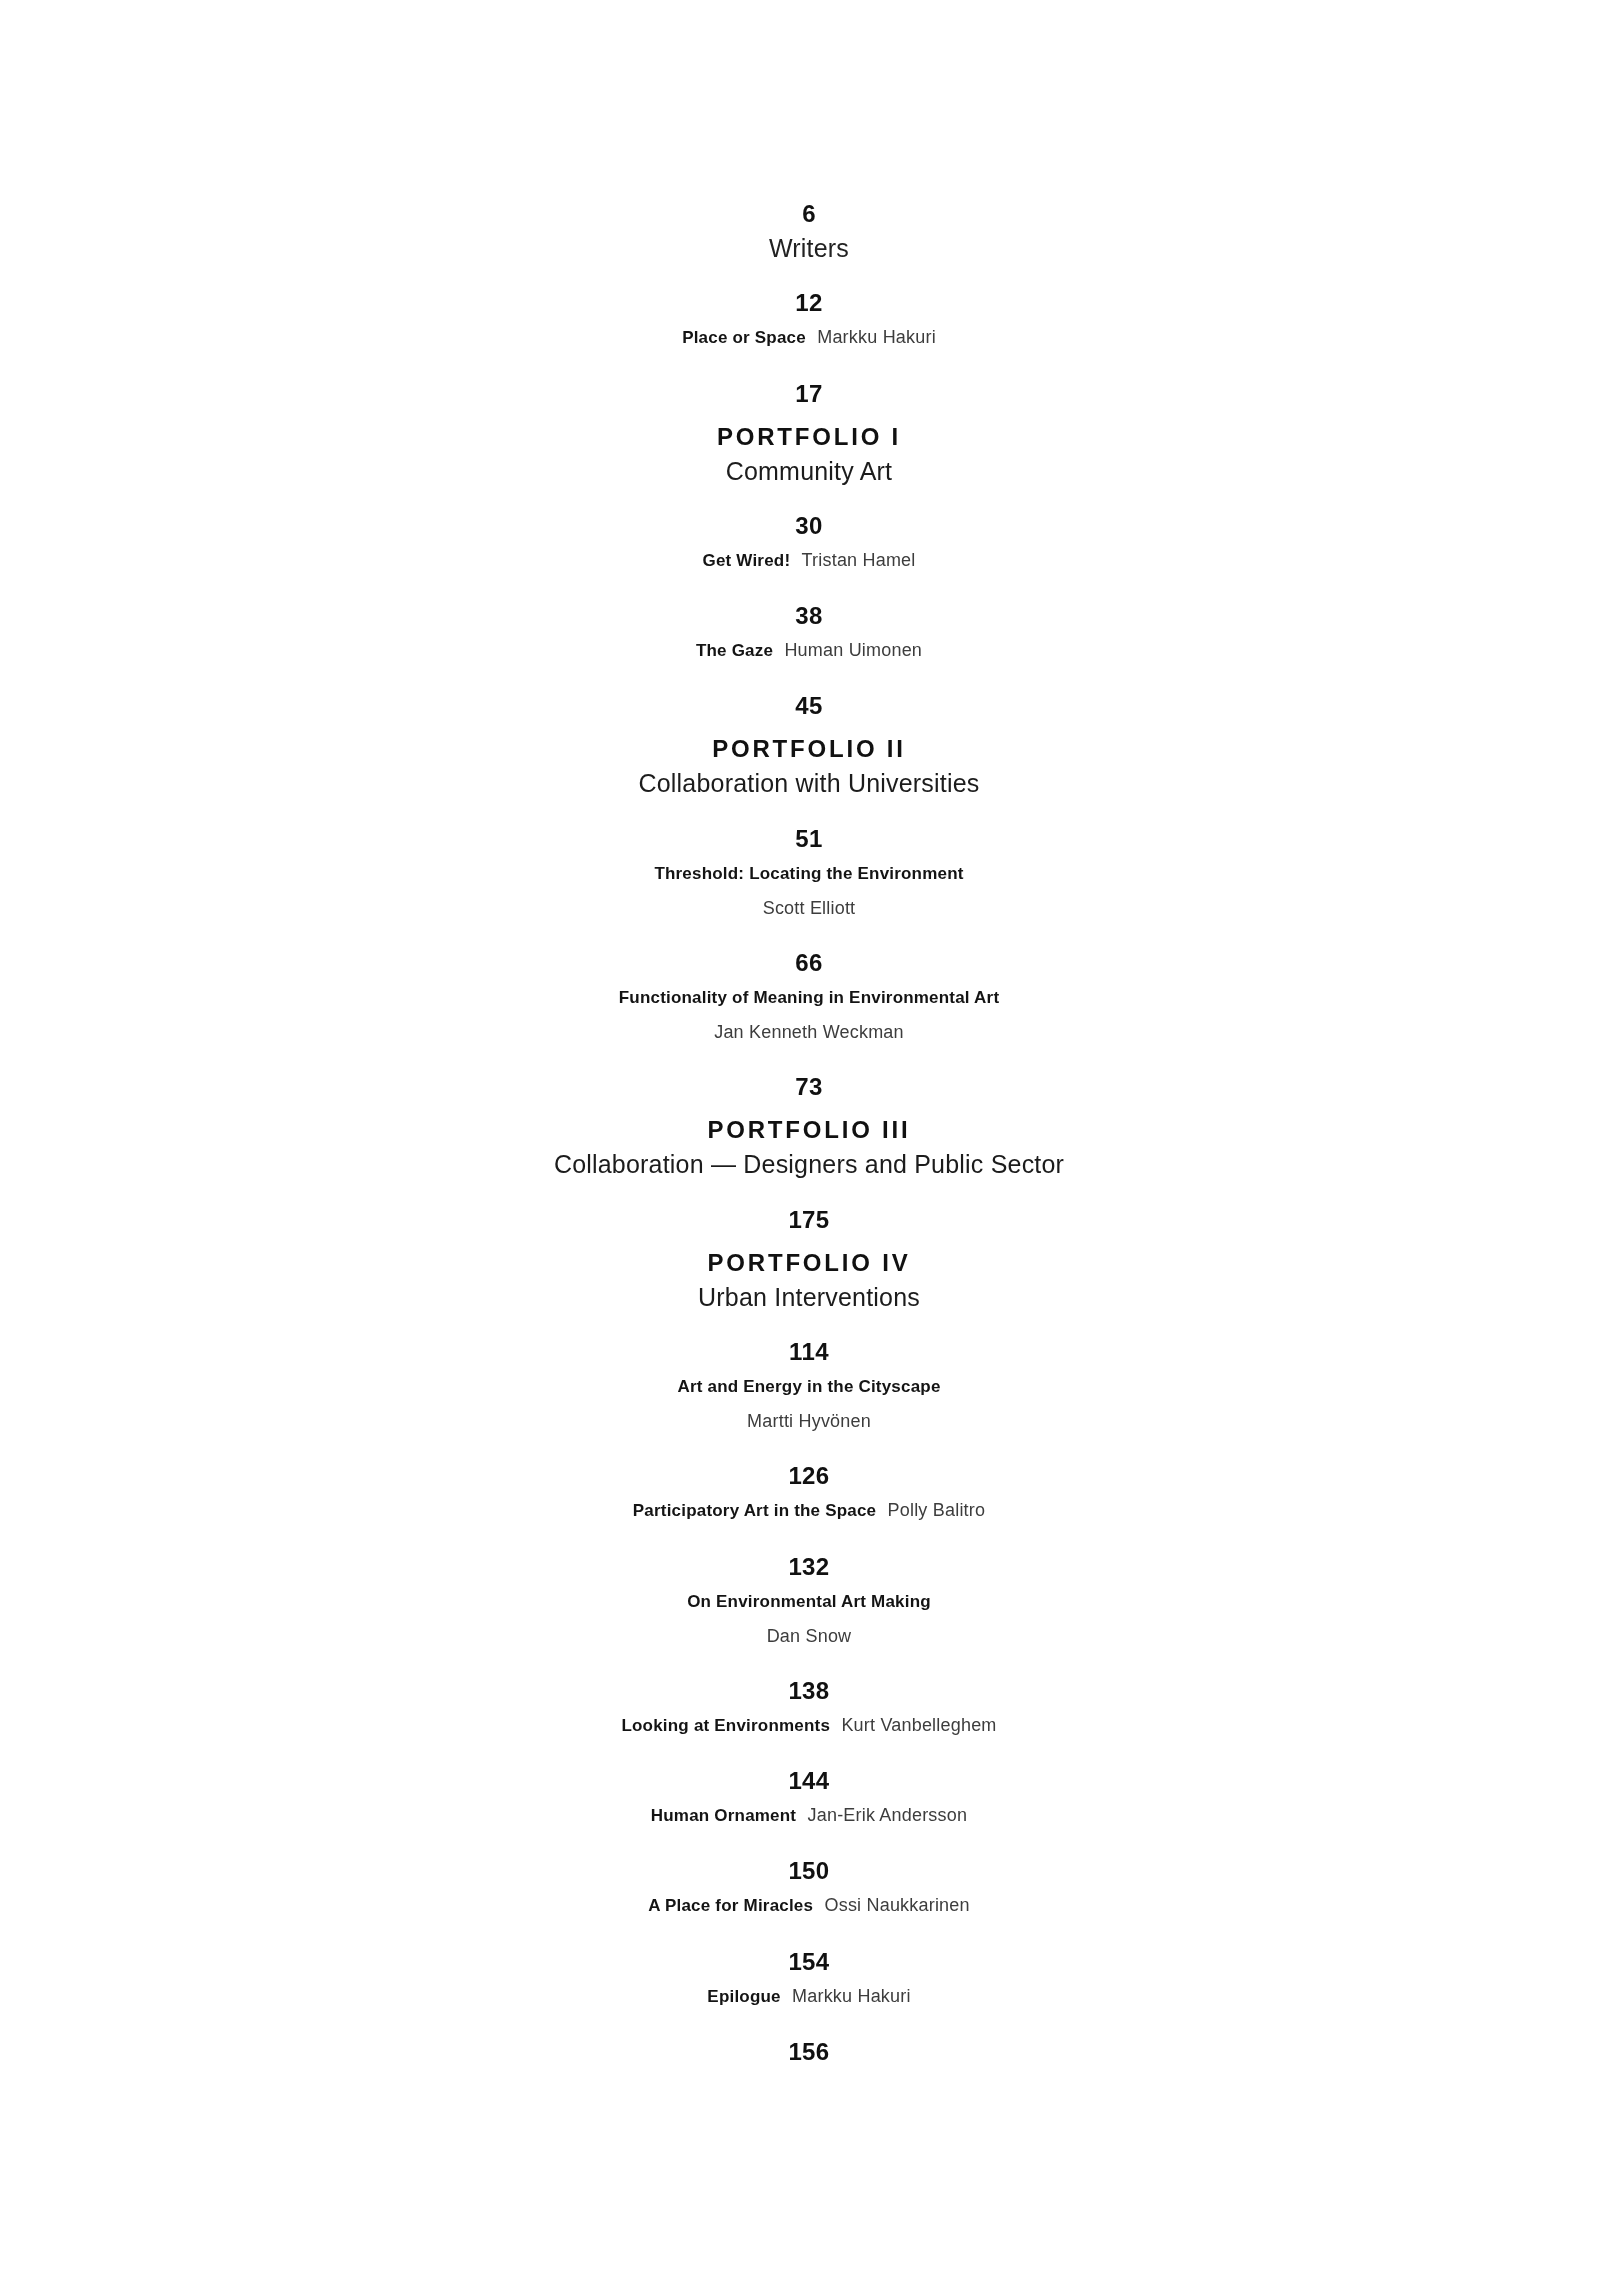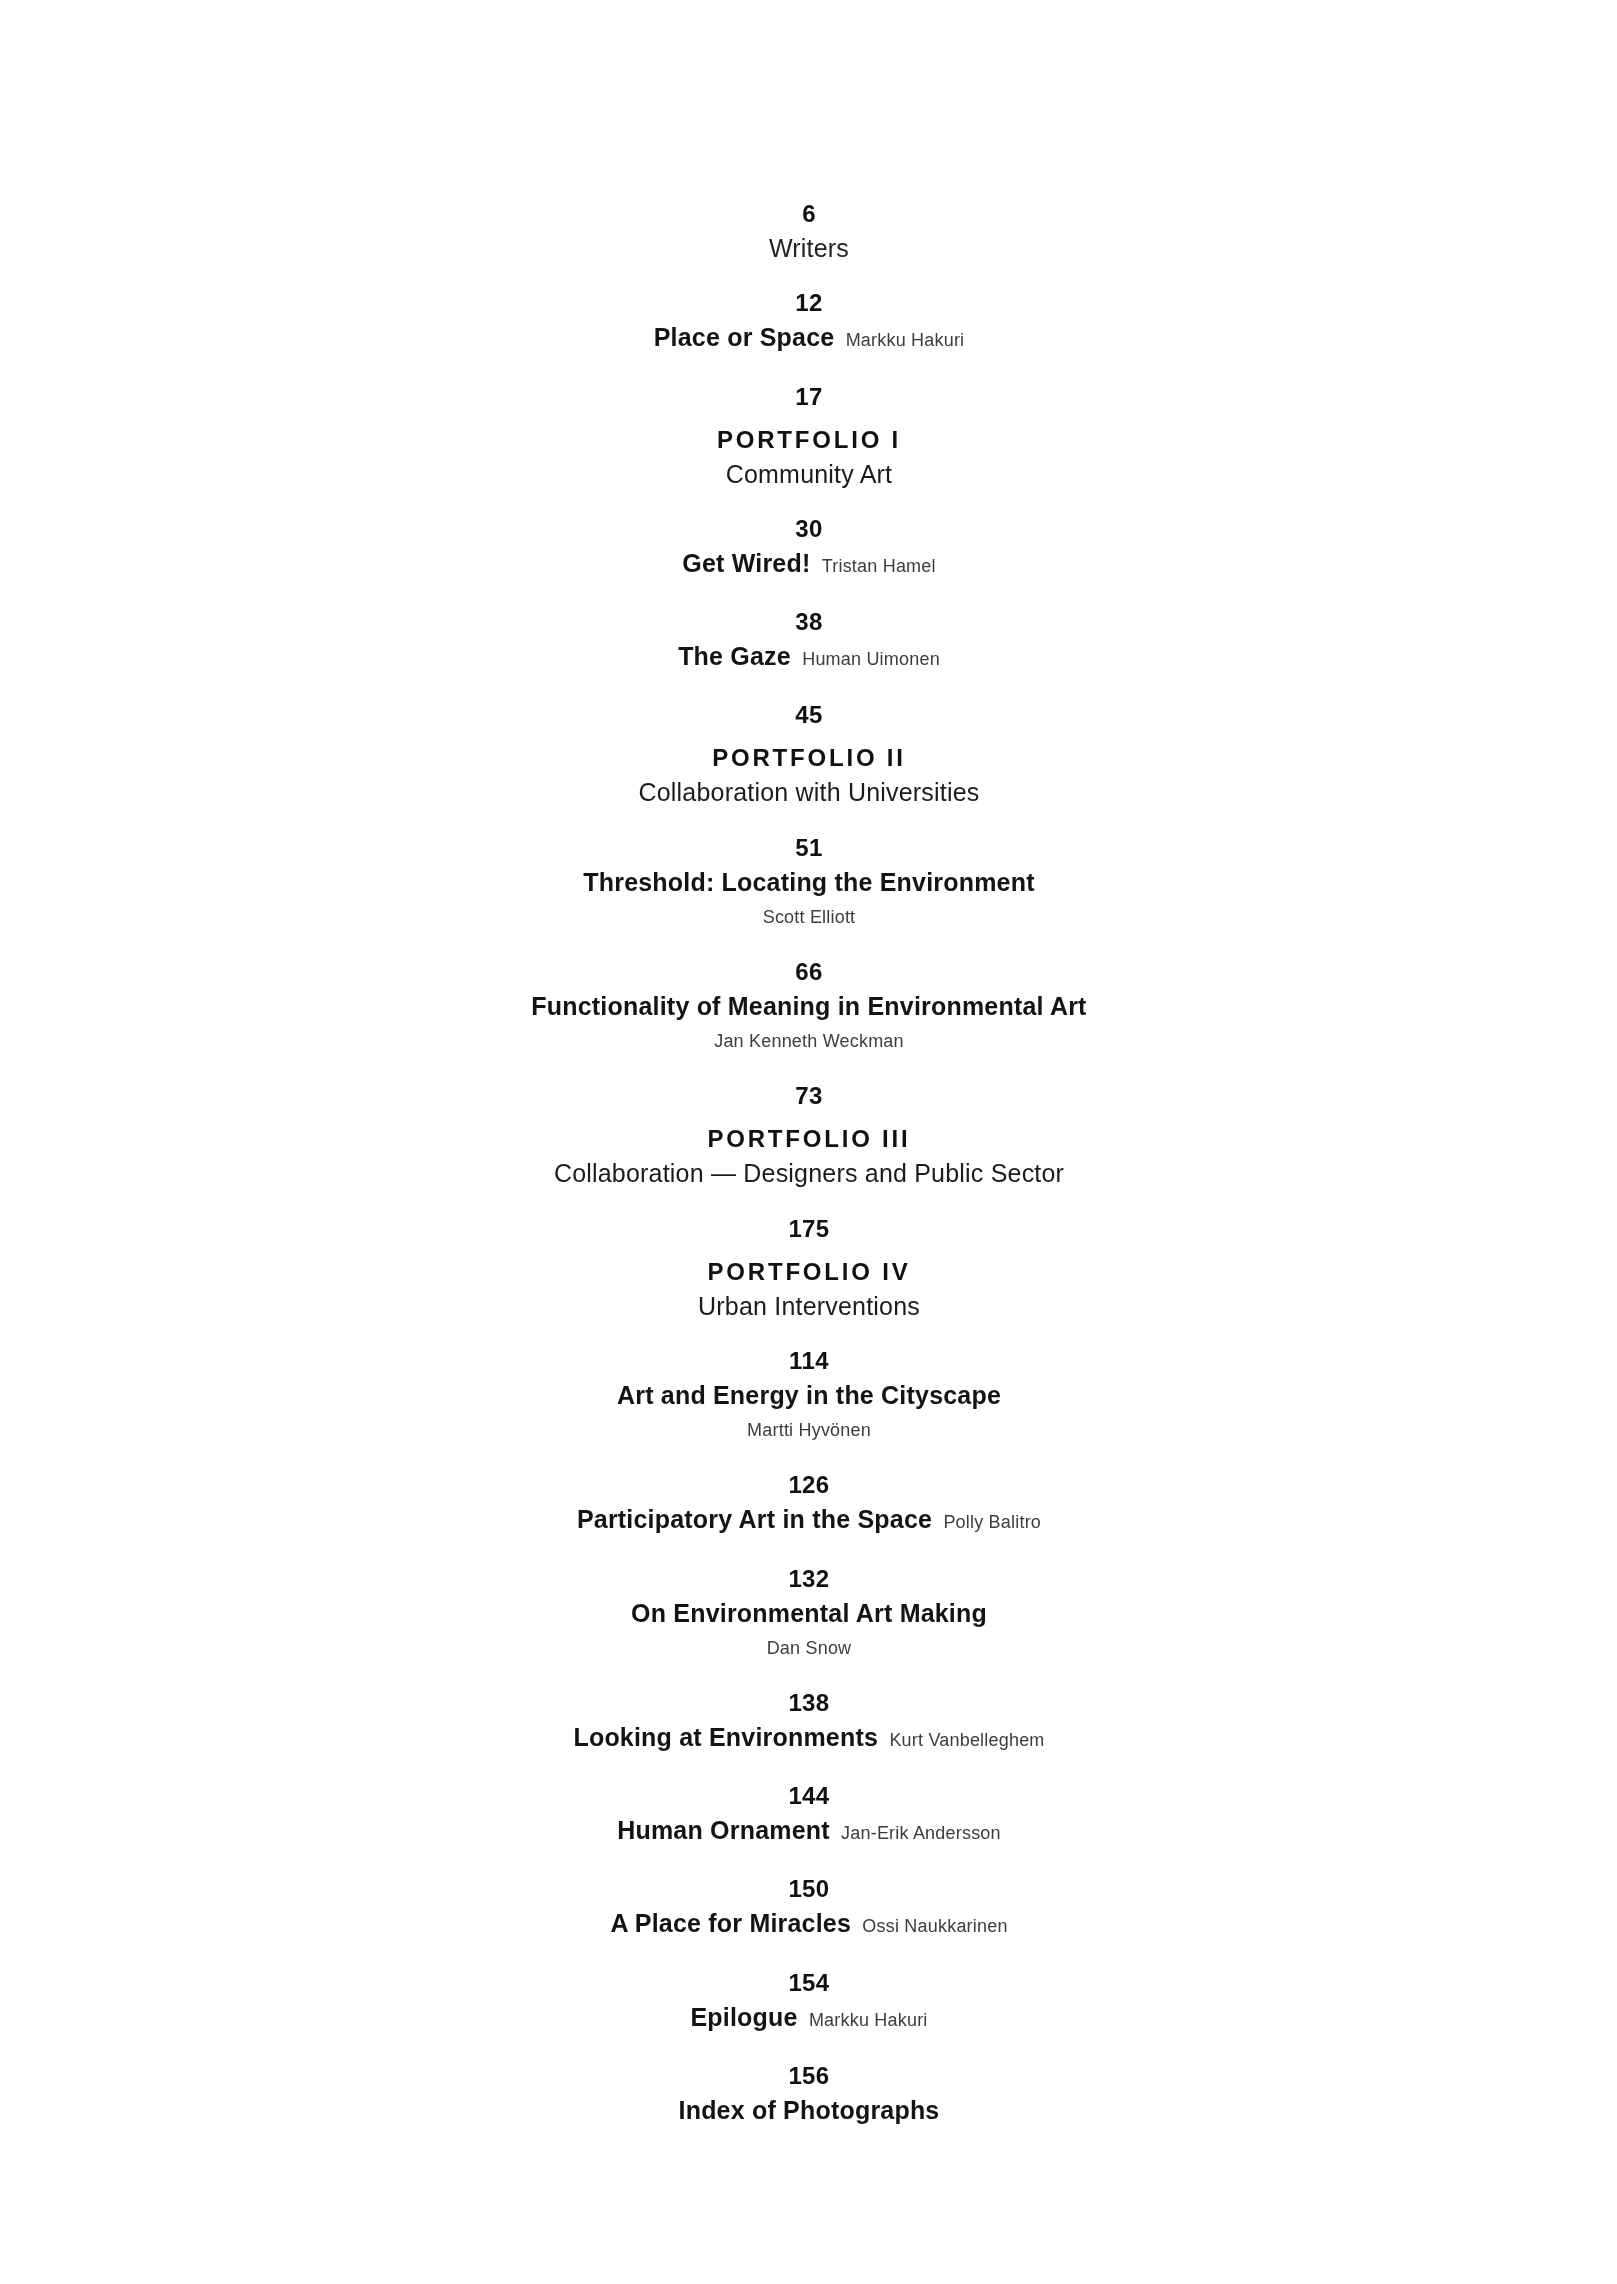--- a/index.html
+++ b/index.html
@@ -28,21 +28,21 @@
     line-height: 35px;
     white-space: nowrap;
   }
   .page-num {
     font-size: 24px;
     font-weight: 700;
     color: #111111;
     letter-spacing: 0.4px;
   }
   .title {
-    font-size: 25px;
+    font-size: 17px;
     font-weight: 700;
     color: #141414;
     letter-spacing: 0.2px;
     text-align: center;
   }
   .portfolio-label {
     font-size: 24px;
     font-weight: 700;
     color: #111111;
     letter-spacing: 2.8px;
@@ -147,17 +147,16 @@
       <div class="entry">
         <div class="line page-num">150</div>
         <div class="line"><span class="title">A Place for Miracles</span><span class="inline-gap"></span><span class="author">Ossi Naukkarinen</span></div>
       </div>
       <div class="entry">
         <div class="line page-num">154</div>
         <div class="line"><span class="title">Epilogue</span><span class="inline-gap"></span><span class="author">Markku Hakuri</span></div>
       </div>
       <div class="entry">
         <div class="line page-num">156</div>
-        <div class="line title">Index of Photographs</div>
       </div>
     </div>
 </div>
 
 
 </body></html>

